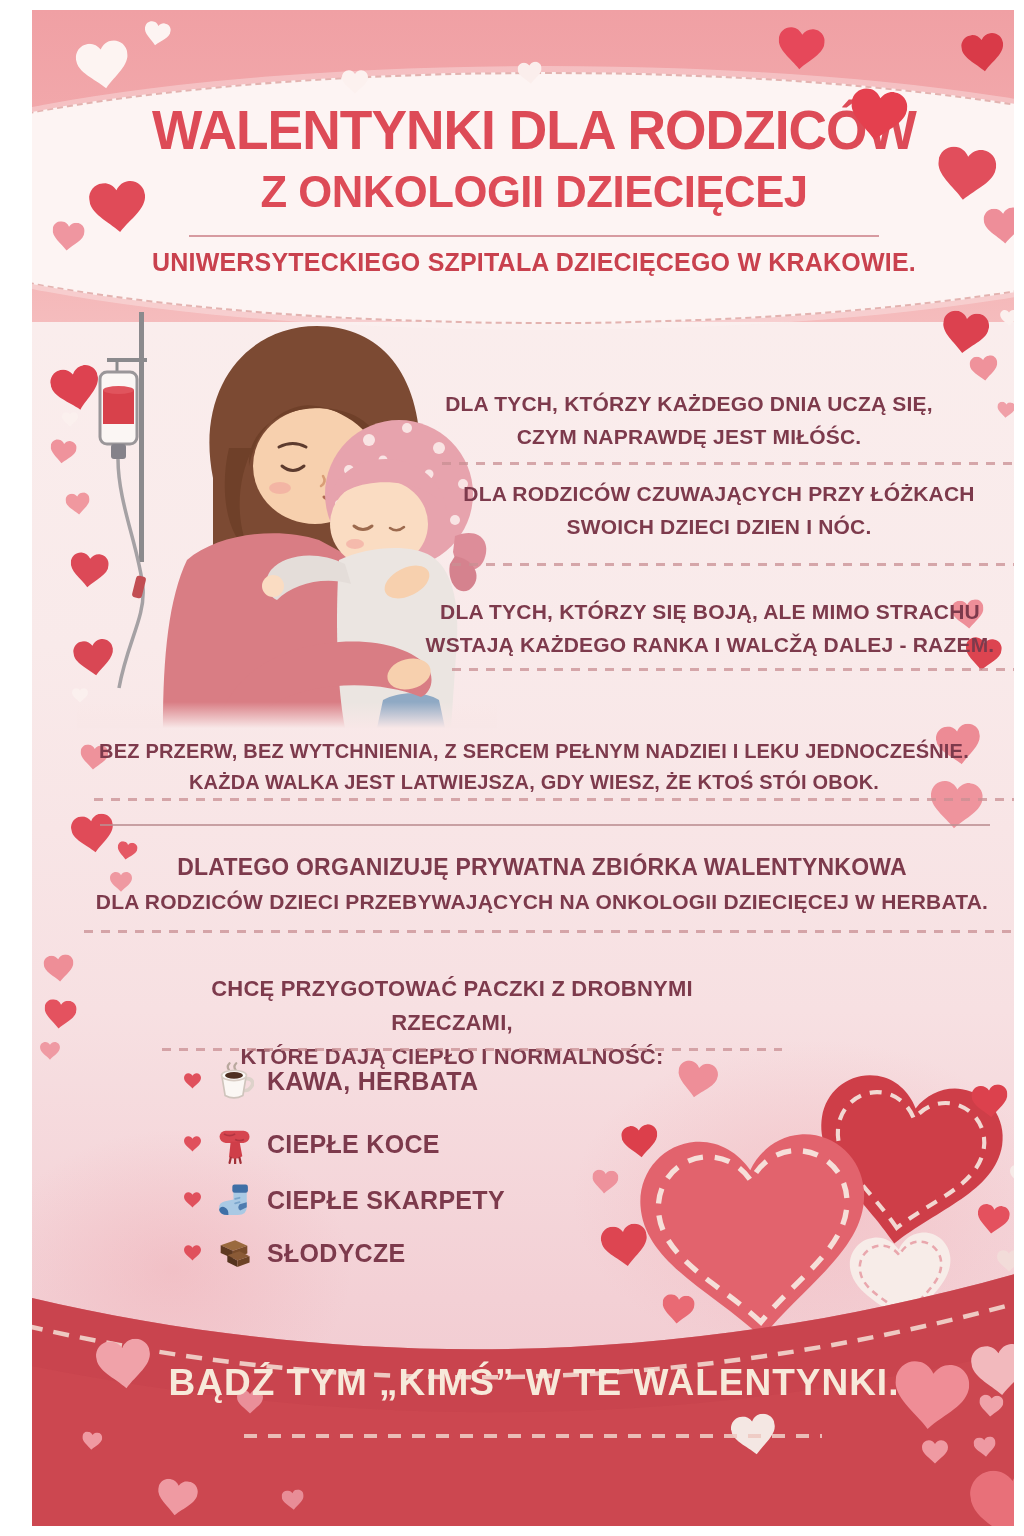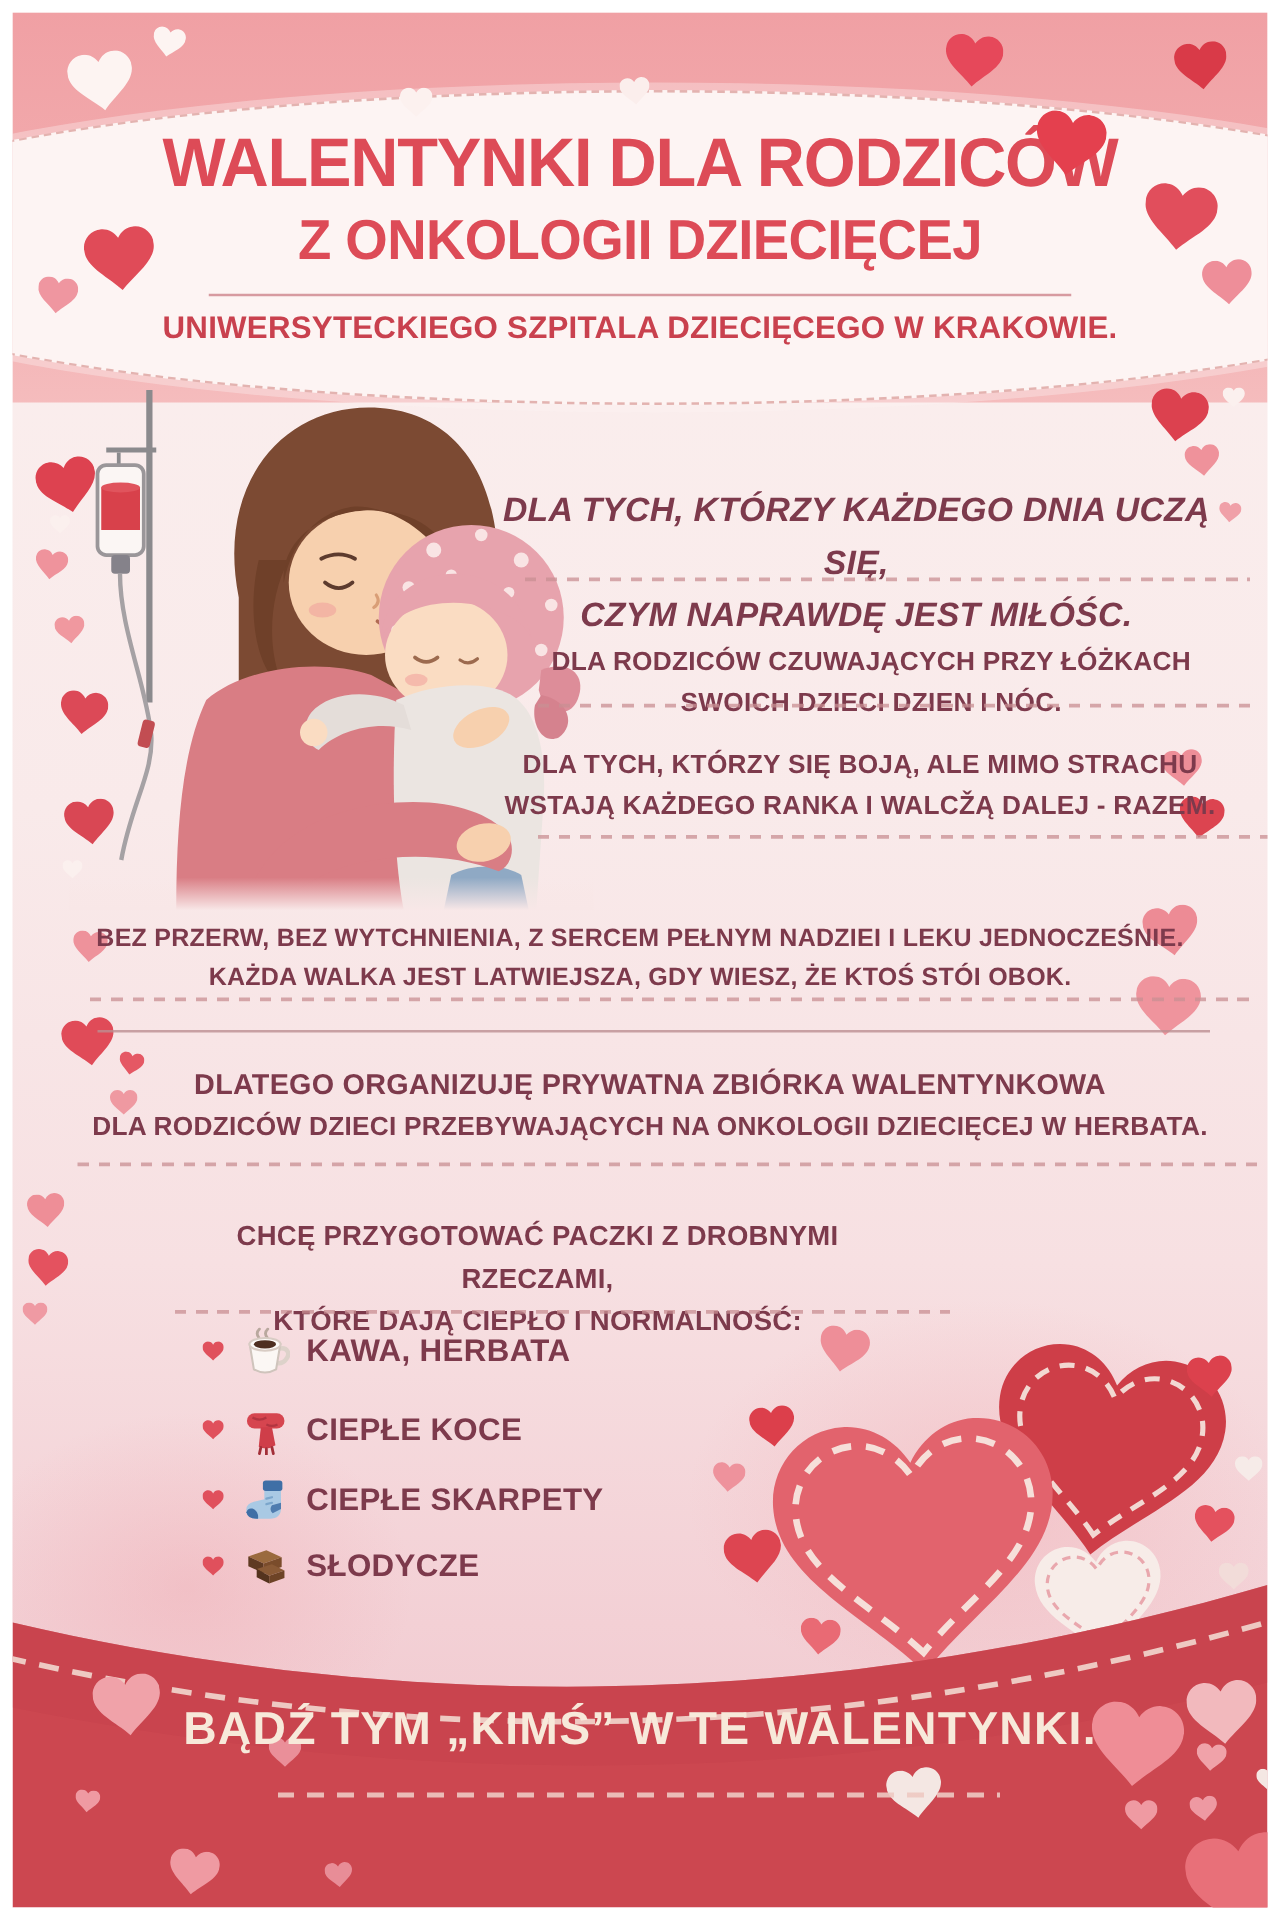--- a/index.html
+++ b/index.html
@@ -1,18 +1,18 @@
 <!DOCTYPE html>
 <html><head>
 <meta charset="utf-8">
 <style>
   html,body{margin:0;padding:0;background:#ffffff;}
   body{width:1024px;height:1536px;position:relative;font-family:"Liberation Sans",sans-serif;overflow:hidden;}
   .poster{position:absolute;inset:10px;overflow:hidden;background:
-    linear-gradient(180deg,#fbf0ef 0%,#f9eaea 42%,#f7e0e2 66%,#f3d0d5 85%,#efc5cc 100%);}
+    linear-gradient(180deg,#fbf0ef 0%,#f9eaea 42%,#f7e0e2 66%,#f3d0d5 85%,#efc5cc 100%); margin-left: 22px;}
   .topband{position:absolute;left:0;top:0;width:100%;height:312px;
     background:linear-gradient(180deg,#f0a0a4 0%,#f3aeb0 60%,#f5bcbd 100%);z-index:1;}
   .plaque{position:absolute;left:-190px;top:62px;width:1404px;height:248px;border-radius:50%;
     background:#fdf4f3;border:2px dashed #e3b3b0;box-shadow:0 0 0 6px rgba(253,244,243,.35);z-index:2;}
   .title1{position:absolute;left:0;top:88px;width:1004px;text-align:center;font-size:55px;font-weight:700;
     letter-spacing:-1px;color:#dd4b57;z-index:4;transform:scaleX(.97);}
   .title2{position:absolute;left:0;top:156px;width:1004px;text-align:center;font-size:45px;font-weight:700;
     letter-spacing:-0.5px;color:#dd4b57;z-index:4;transform:scaleX(.97);}
   .title-divider{position:absolute;left:157px;top:225px;width:690px;height:2px;background:#d79aa0;z-index:4;}
   .subtitle{position:absolute;left:0;top:238px;width:1004px;text-align:center;font-size:25px;font-weight:700;
@@ -113,27 +113,27 @@
     </g>
     <rect x="0" y="404" width="420" height="26" fill="url(#fade)"></rect>
     <defs>
       <linearGradient id="fade" x1="0" y1="0" x2="0" y2="1">
         <stop offset="0" stop-color="#f8e7e7" stop-opacity="0"></stop>
         <stop offset="1" stop-color="#f8e7e7" stop-opacity="1"></stop>
       </linearGradient>
     </defs>
   </svg>
 
-  <div class="msg" style="left:370px;top:378px;width:610px;font-size:27px;font-style:italic;">
+  <div class="msg" style="left:352px;top:378px;width:610px;font-size:21px;">
     <div>DLA TYCH, KTÓRZY KAŻDEGO DNIA UCZĄ SIĘ,</div>
     <div>CZYM NAPRAWDĘ JEST MIŁÓŚC.</div>
   </div>
   <div class="dash" style="left:410px;top:452px;width:580px;"></div>
 
-  <div class="msg" style="left:382px;top:504px;width:610px;font-size:21px;">
+  <div class="msg" style="left:382px;top:468px;width:610px;font-size:21px;">
     <div>DLA RODZICÓW CZUWAJĄCYCH PRZY ŁÓŻKACH</div>
     <div>SWOICH DZIECI DZIEN I NÓC.</div>
   </div>
   <div class="dash" style="left:420px;top:553px;width:570px;"></div>
 
   <div class="msg" style="left:368px;top:586px;width:620px;font-size:21px;">
     <div>DLA TYCH, KTÓRZY SIĘ BOJĄ, ALE MIMO STRACHU</div>
     <div>WSTAJĄ KAŻDEGO RANKA I WALCŽĄ DALEJ - RAZEM.</div>
   </div>
   <div class="dash" style="left:420px;top:658px;width:590px;"></div>

